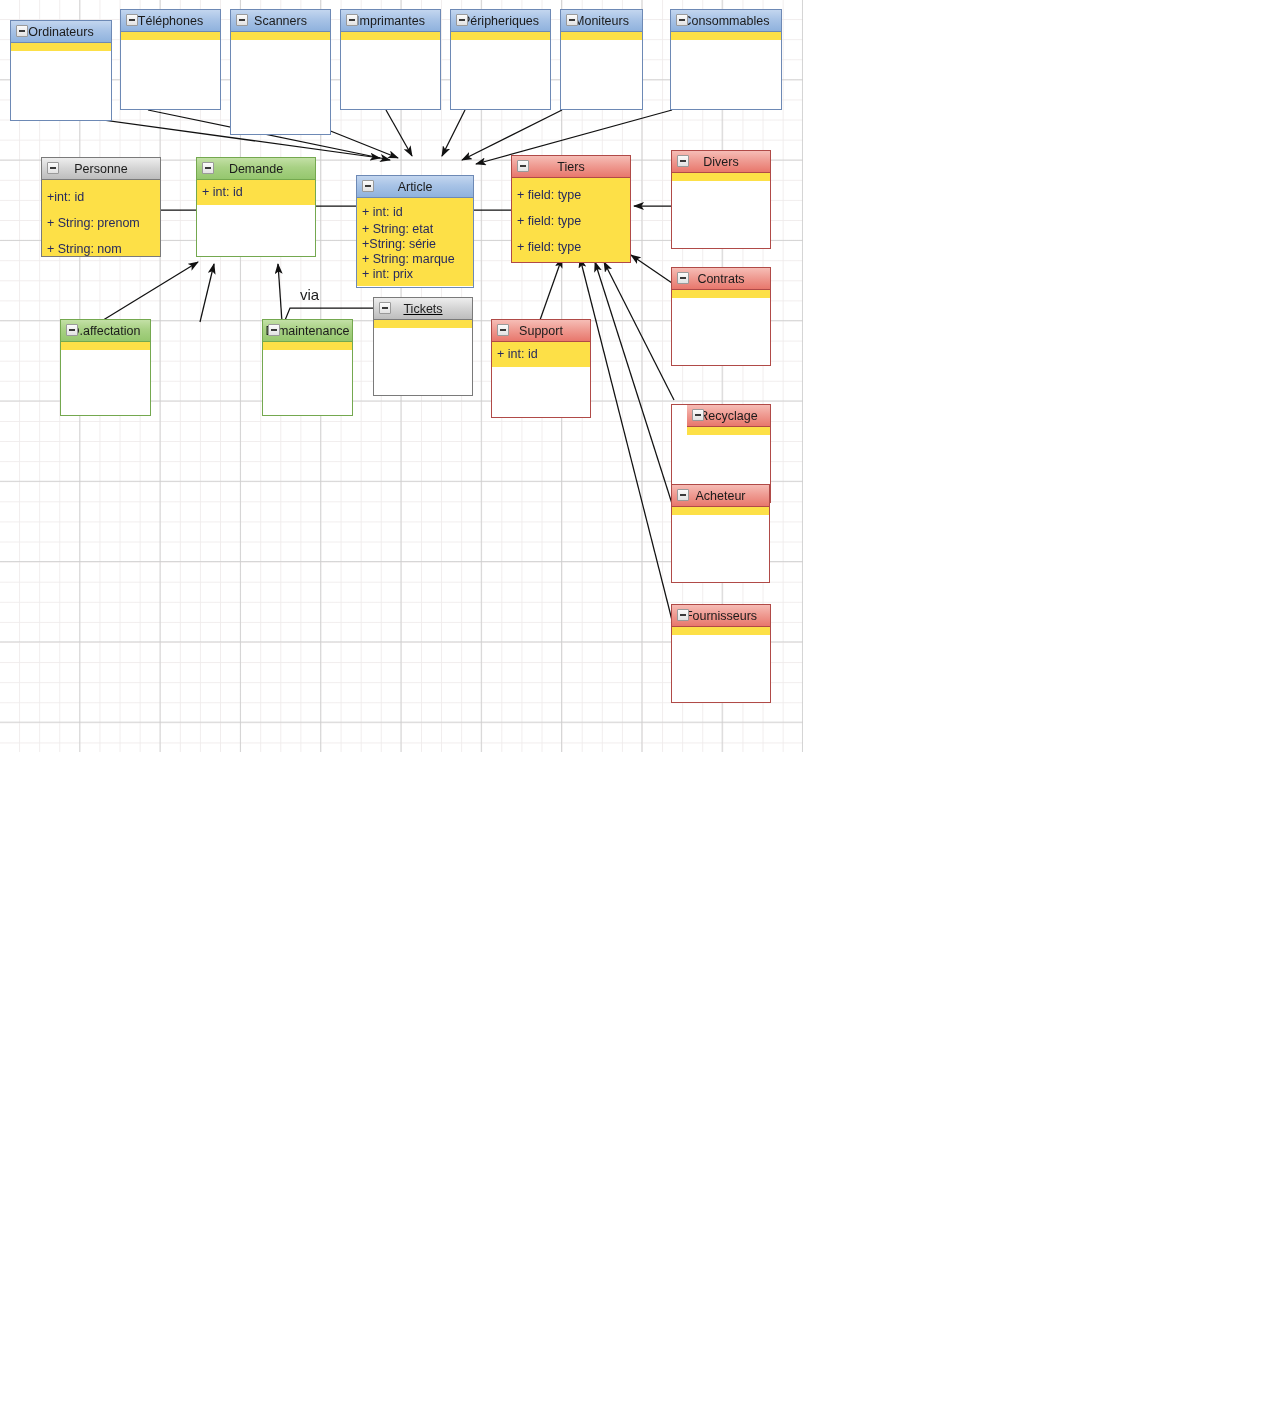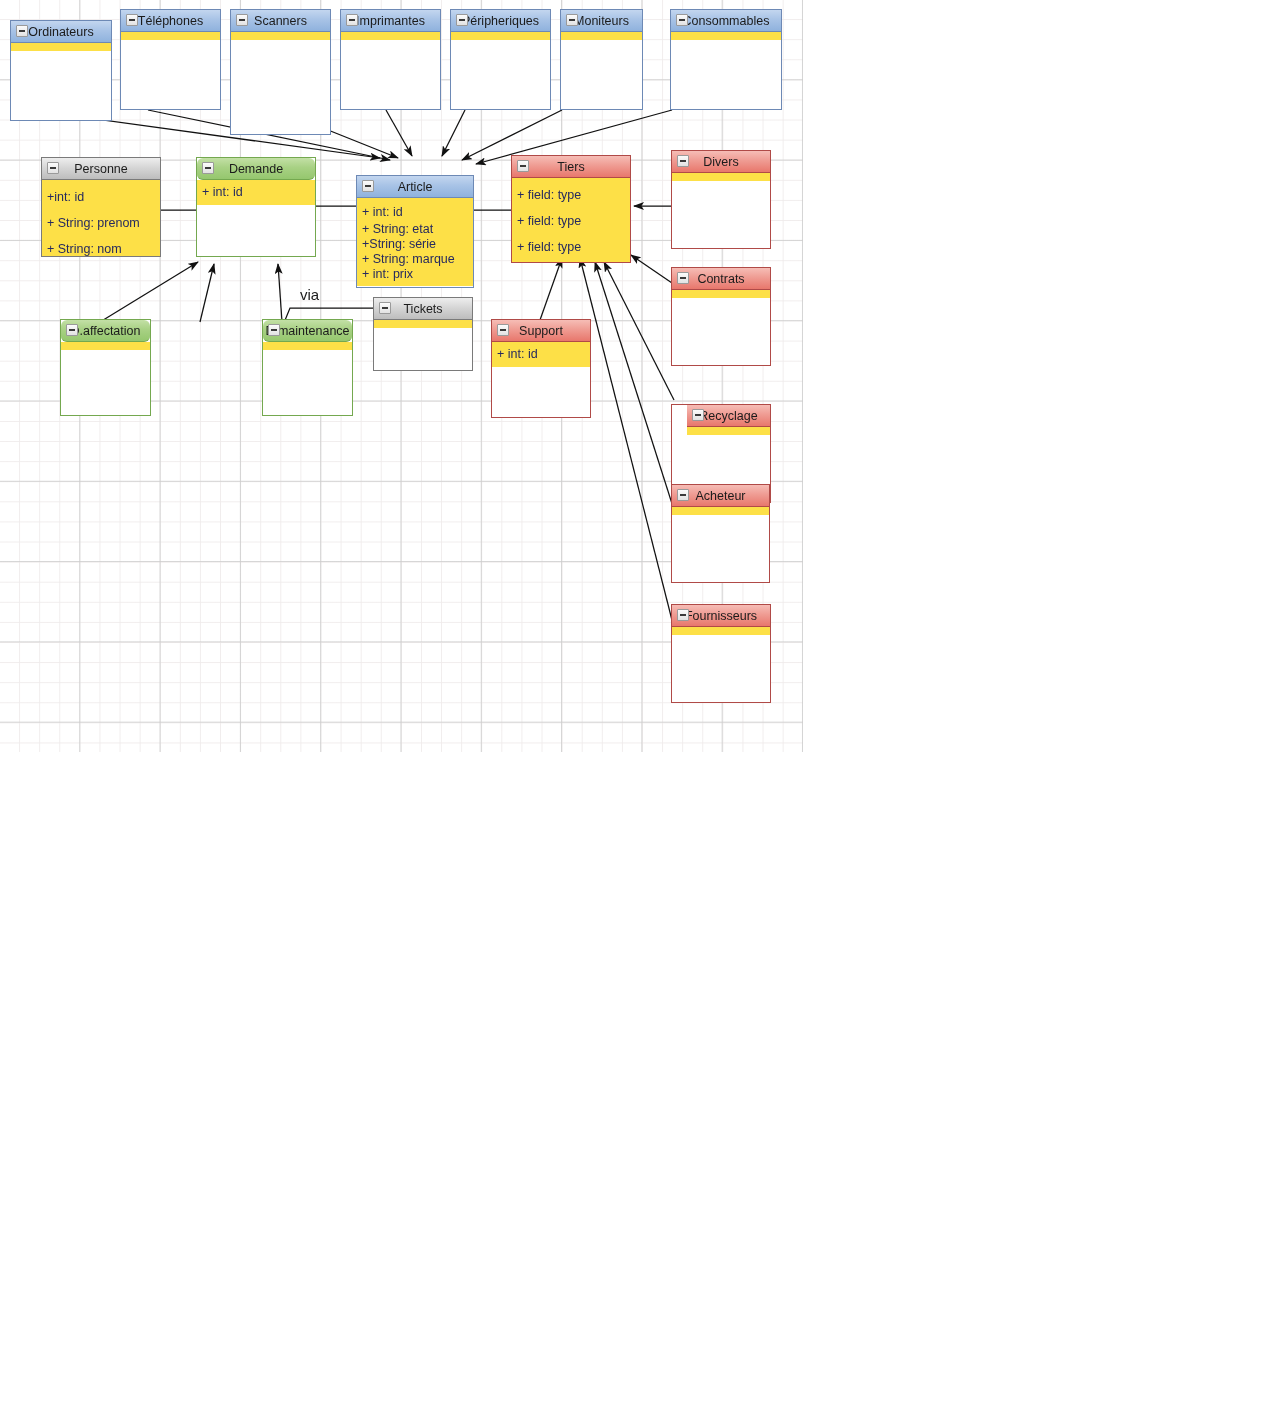--- a/index.html
+++ b/index.html
@@ -102,21 +102,20 @@
   }
   .theme-gray { border-color: #7a7a7a; }
   .theme-gray > .uml-header {
     background: linear-gradient(to bottom, #eeeeee 0%, #d6d6d6 45%, #bdbdbd 100%);
     border-bottom: 1px solid #7a7a7a;
   }
   .theme-green { border-color: #74a84f; }
   .theme-green > .uml-header {
     background: linear-gradient(to bottom, #c3e0a6 0%, #a8d184 45%, #95c76e 100%);
     border-bottom: 1px solid #74a84f;
-    border-radius: 6px;
   }
   .theme-red { border-color: #b04a47; }
   .theme-red > .uml-header {
     background: linear-gradient(to bottom, #f6bdb6 0%, #ef9c93 45%, #e8776c 100%);
     border-bottom: 1px solid #b04a47;
   }
   
   .edge-label {
     position: absolute;
     font-size: 15px;
@@ -327,21 +326,21 @@
 
 
     <div class="uml-box theme-green" style="left:262px; top:319px; width:91px; height:97px;">
       <div class="uml-header">
         <span class="collapse-icon"></span>
         <span>D.maintenance</span>
       </div>
       <div class="uml-body"></div>
     </div>
 
-    <div class="uml-box theme-gray" style="left:373px; top:297px; width:100px; height:74px;">
+    <div class="uml-box theme-gray" style="left:373px; top:297px; width:100px; height:99px;text-decoration:underline;">
       <div class="uml-header">
         <span class="collapse-icon"></span>
         <span>Tickets</span>
       </div>
       <div class="uml-body"></div>
     </div>
 
     <div class="uml-box theme-red" style="left:491px; top:319px; width:100px; height:99px;">
       <div class="uml-header">
         <span class="collapse-icon"></span>

